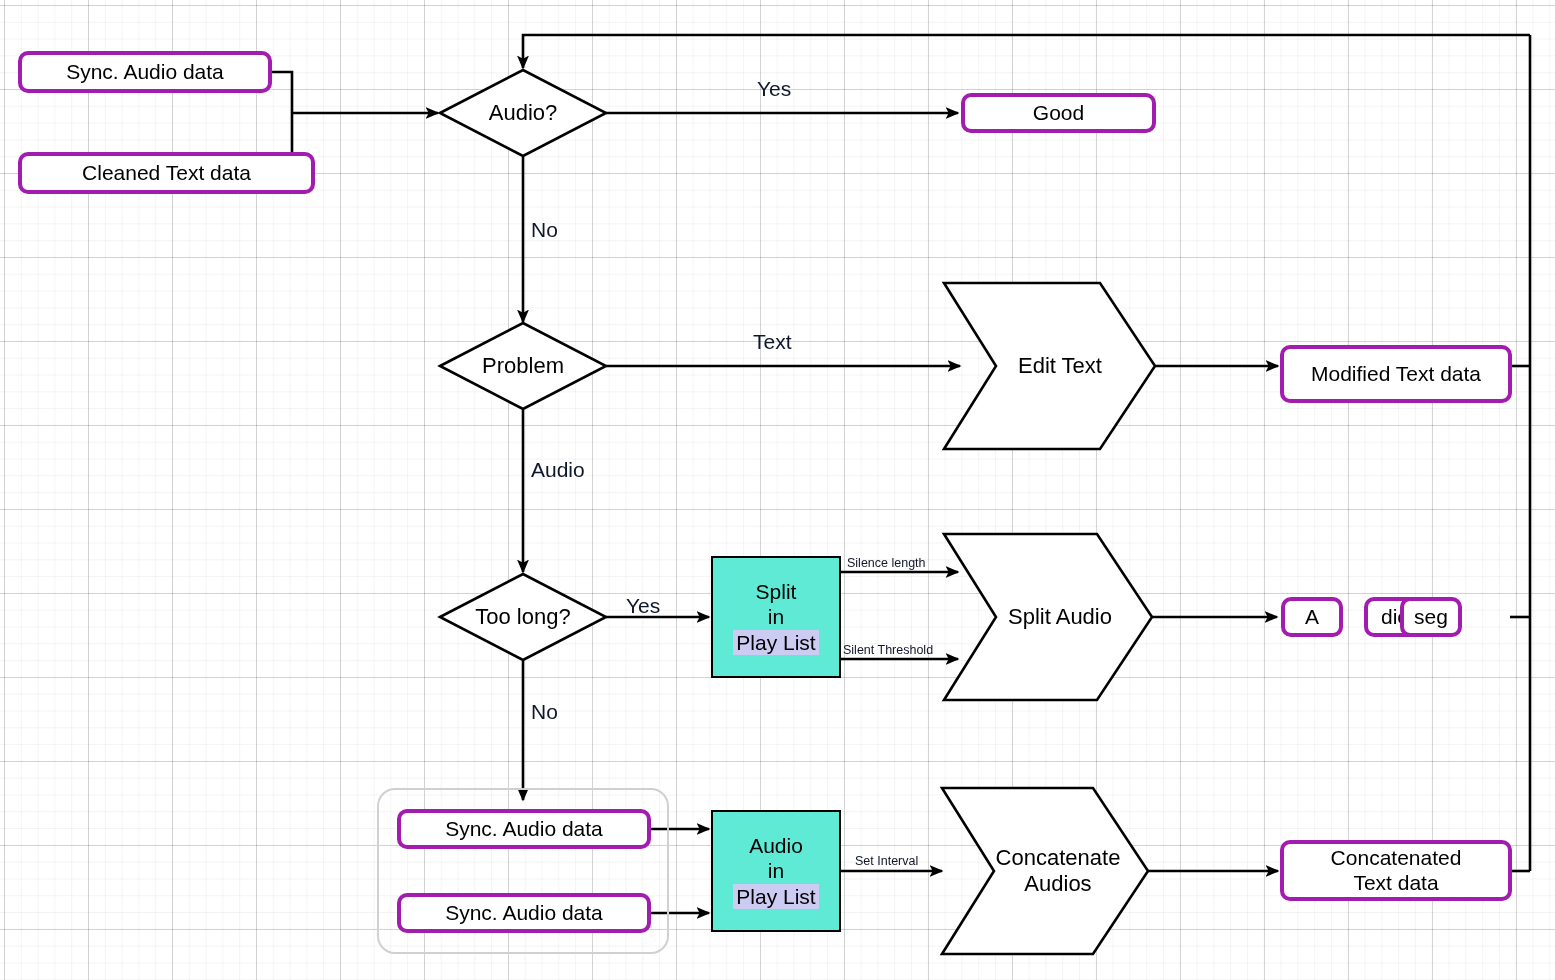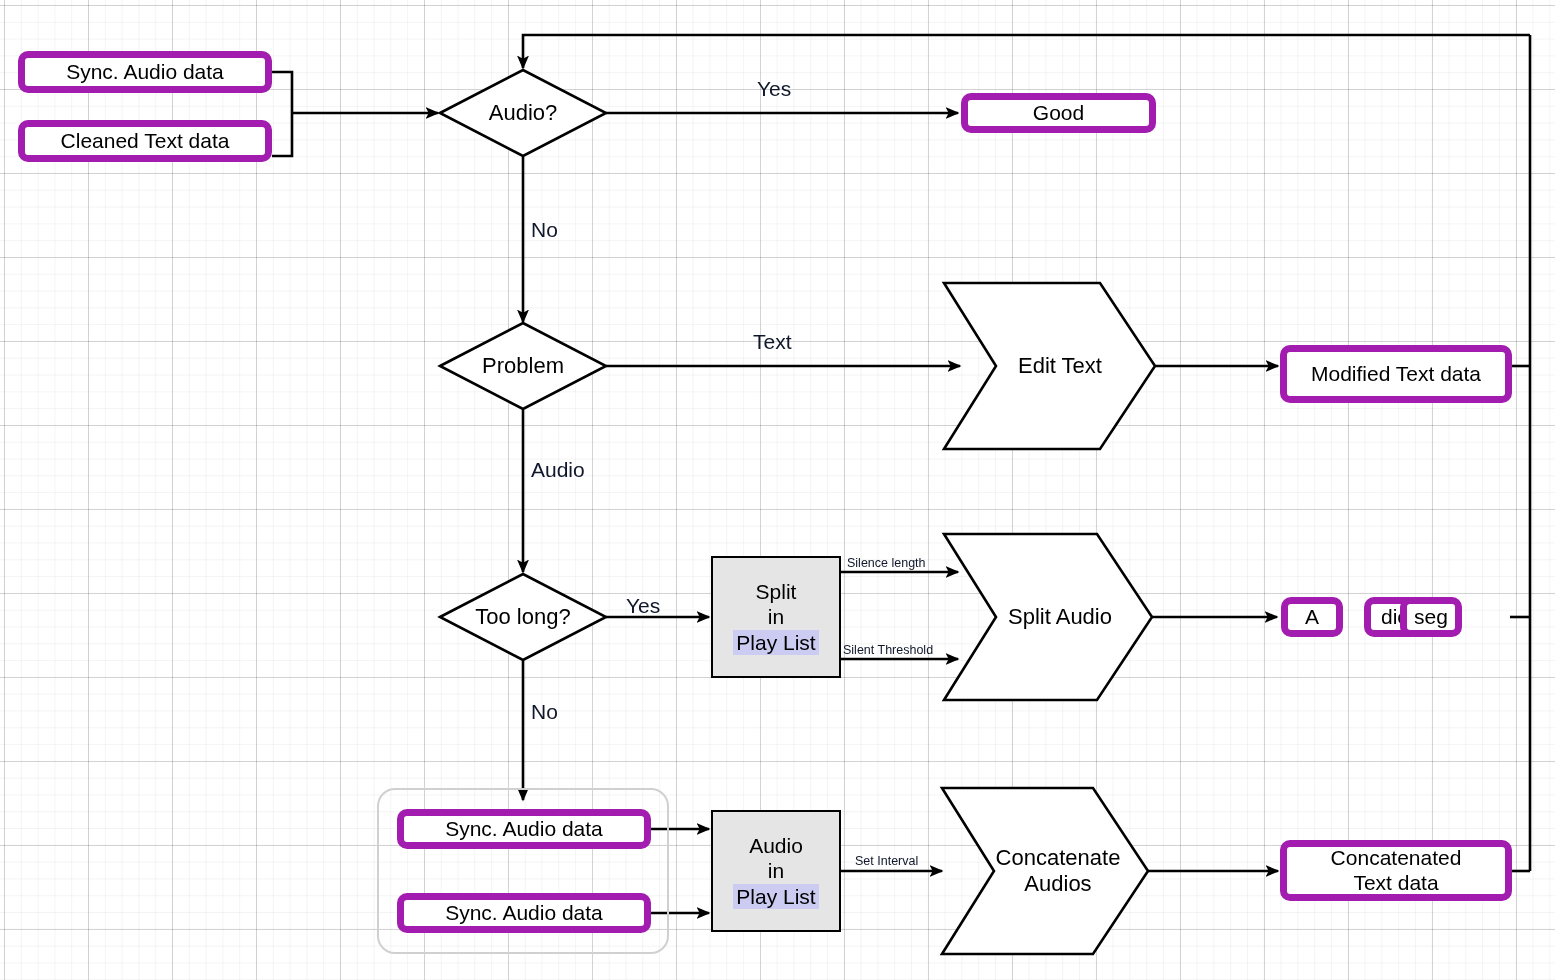--- a/index.html
+++ b/index.html
@@ -19,25 +19,25 @@
       linear-gradient(to right, rgba(0,0,0,.045) 1px, transparent 1px),
       linear-gradient(to bottom, rgba(0,0,0,.045) 1px, transparent 1px),
       linear-gradient(to right, rgba(0,0,0,.14) 1px, transparent 1px),
       linear-gradient(to bottom, rgba(0,0,0,.14) 1px, transparent 1px);
     background-size:16.8px 16.8px,16.8px 16.8px,84px 84px,84px 84px;
     background-position:4px 5px,4px 5px,4px 5px,4px 5px;
   }
   svg#wires{position:absolute;left:0;top:0;width:1555px;height:980px;overflow:visible;}
   .node{position:absolute;box-sizing:border-box;display:flex;align-items:center;justify-content:center;text-align:center;color:#000;}
   .rbox{
-    border:7px solid #a21caf;border-radius:10px;background:#fff;
+    border:4px solid #a21caf;border-radius:10px;background:#fff;
     font-size:21px;line-height:1.15;
   }
   .sqbox{
-    border:2px solid #000;background:#e5e5e5;
+    border:2px solid #000;background:#5eead4;
     font-size:21px;line-height:1.22;
     flex-direction:column;
   }
   .grp{
     border:2px solid #d0d0d0;border-radius:18px;background:transparent;
   }
   .edge-label{
     position:absolute;color:#0f172a;background:transparent;
     font-size:21px;white-space:nowrap;line-height:1;
   }
@@ -109,21 +109,21 @@
     <polygon points="944,283 1100,283 1155,366 1100,449 944,449 996,366"></polygon>
     <polygon points="944,534 1097,534 1152,617 1097,700 944,700 996,617"></polygon>
     <polygon points="942,788 1093,788 1148,871 1093,954 942,954 994,871"></polygon>
   </g>
 </svg>
 
 <div class="node rbox" style="left:18px;top:51px;width:254px;height:42px;">
   <span>Sync. Audio data</span>
 </div>
 
-<div class="node rbox" style="left:18px;top:120px;width:254px;height:42px;">
+<div class="node rbox" style="left:18px;top:152px;width:297px;height:42px;">
   <span>Cleaned Text data</span>
 </div>
 
 <div class="node rbox" style="left:961px;top:93px;width:195px;height:40px;">
   <span>Good</span>
 </div>
 
 <div class="node rbox" style="left:1280px;top:345px;width:232px;height:58px;">
   <span>Modified Text data</span>
 </div>

